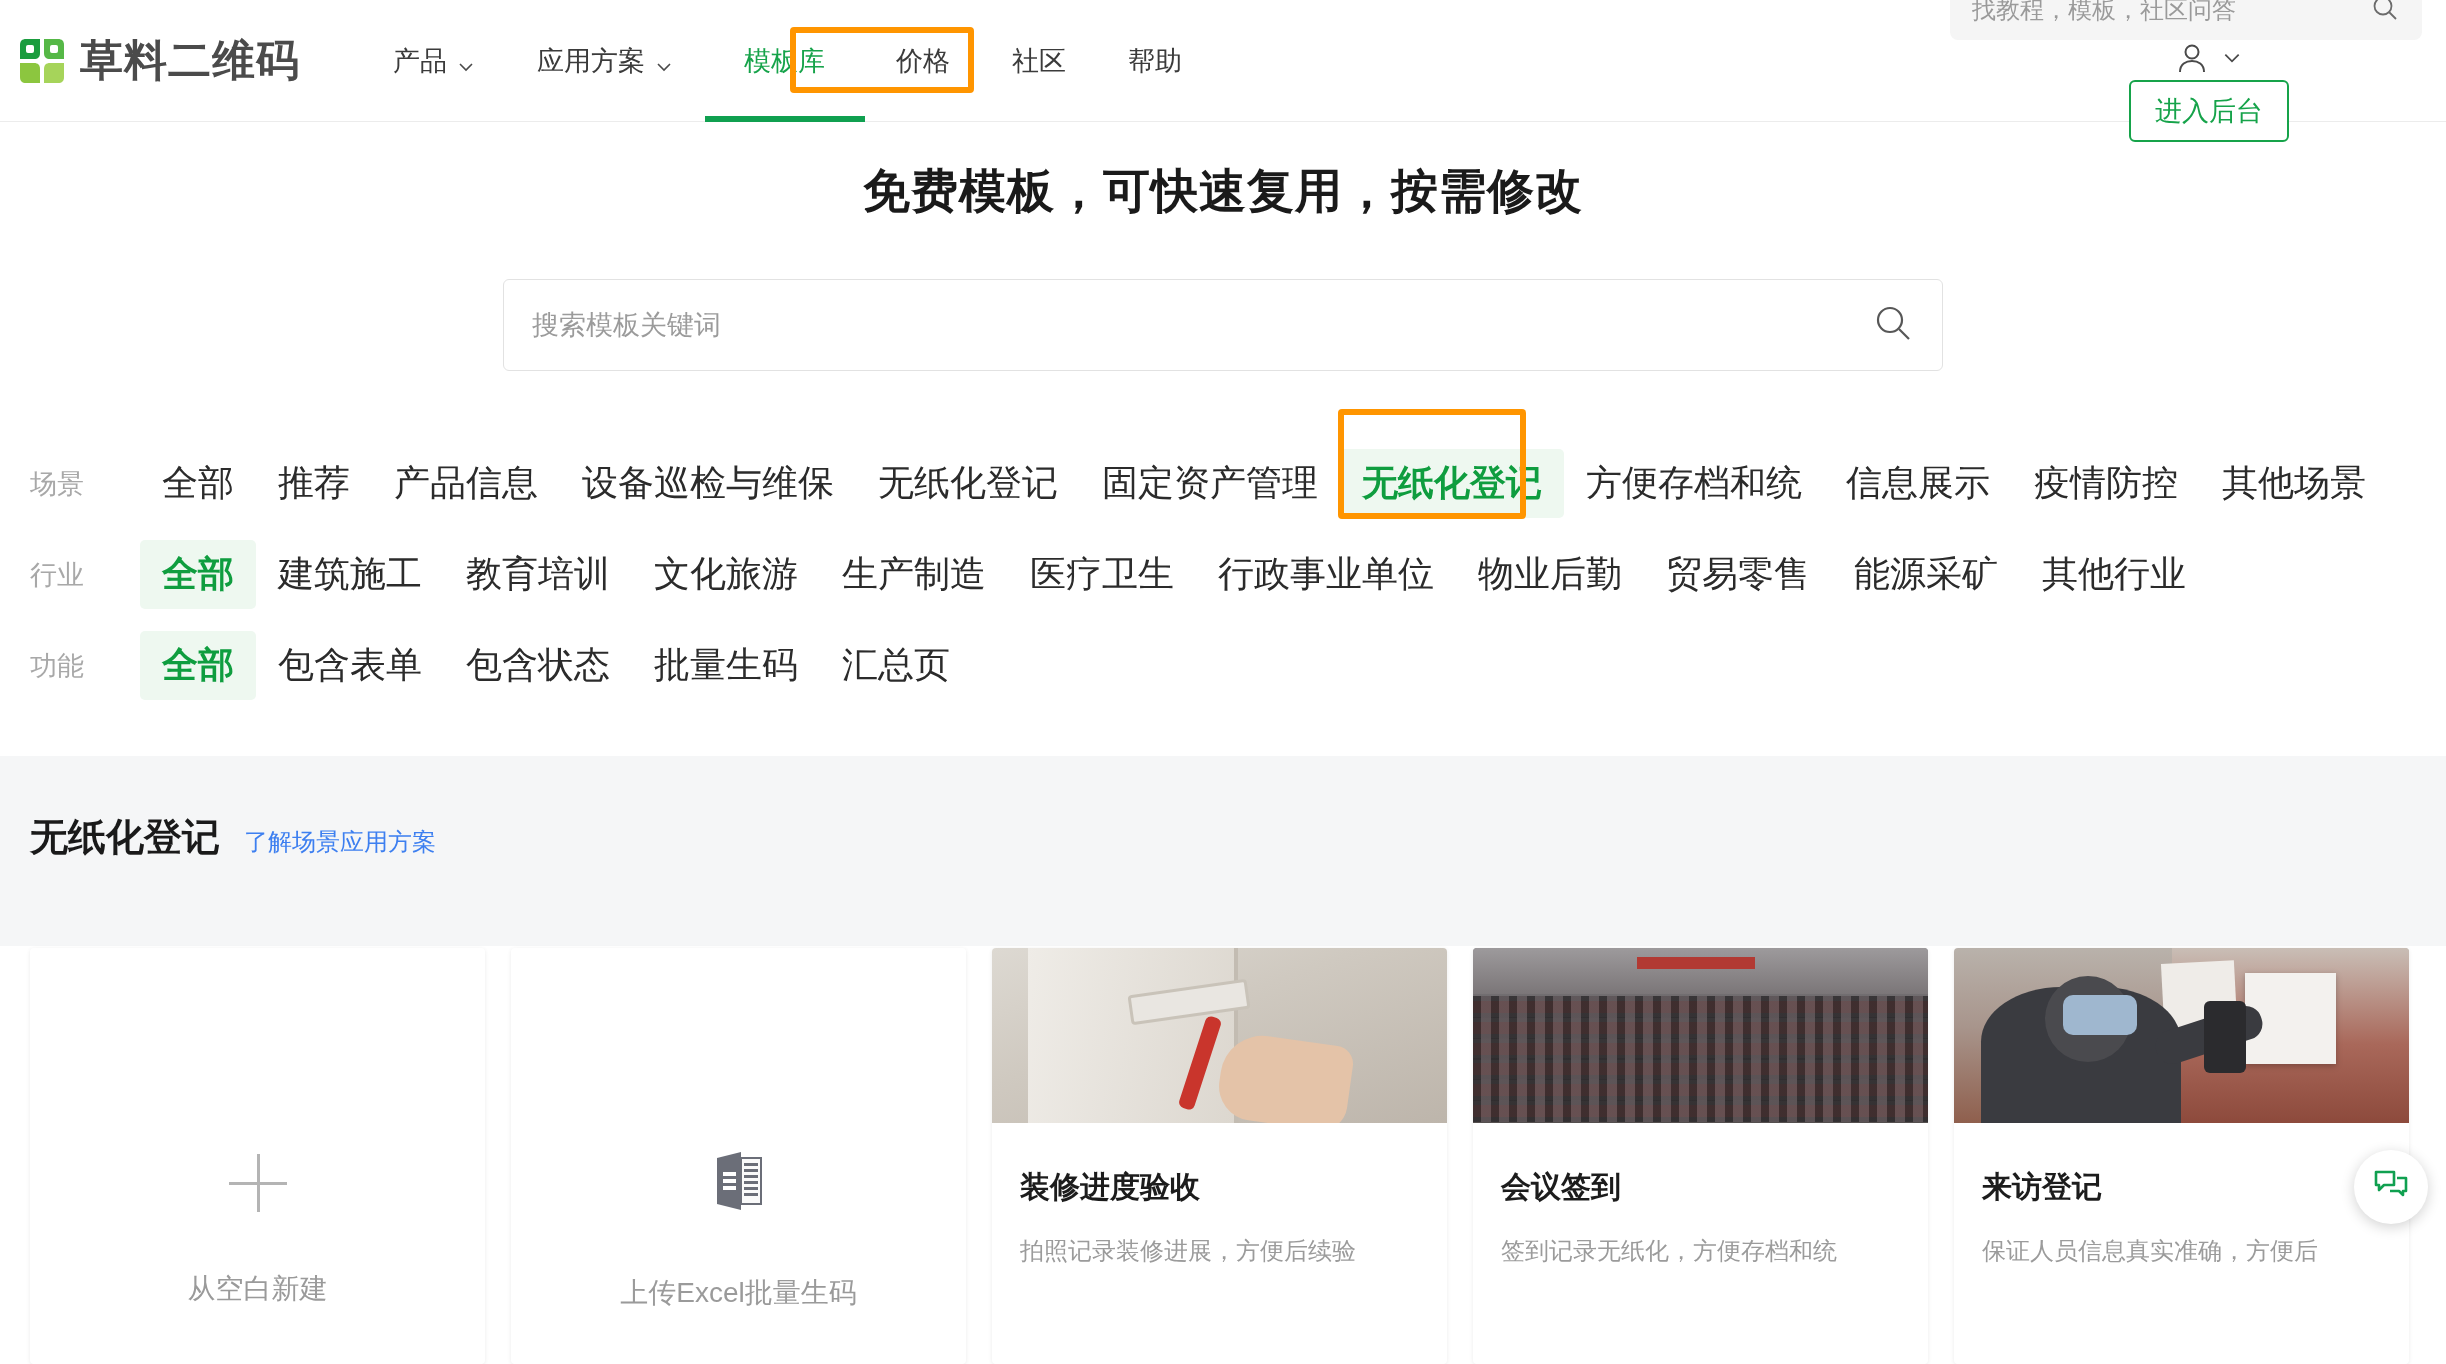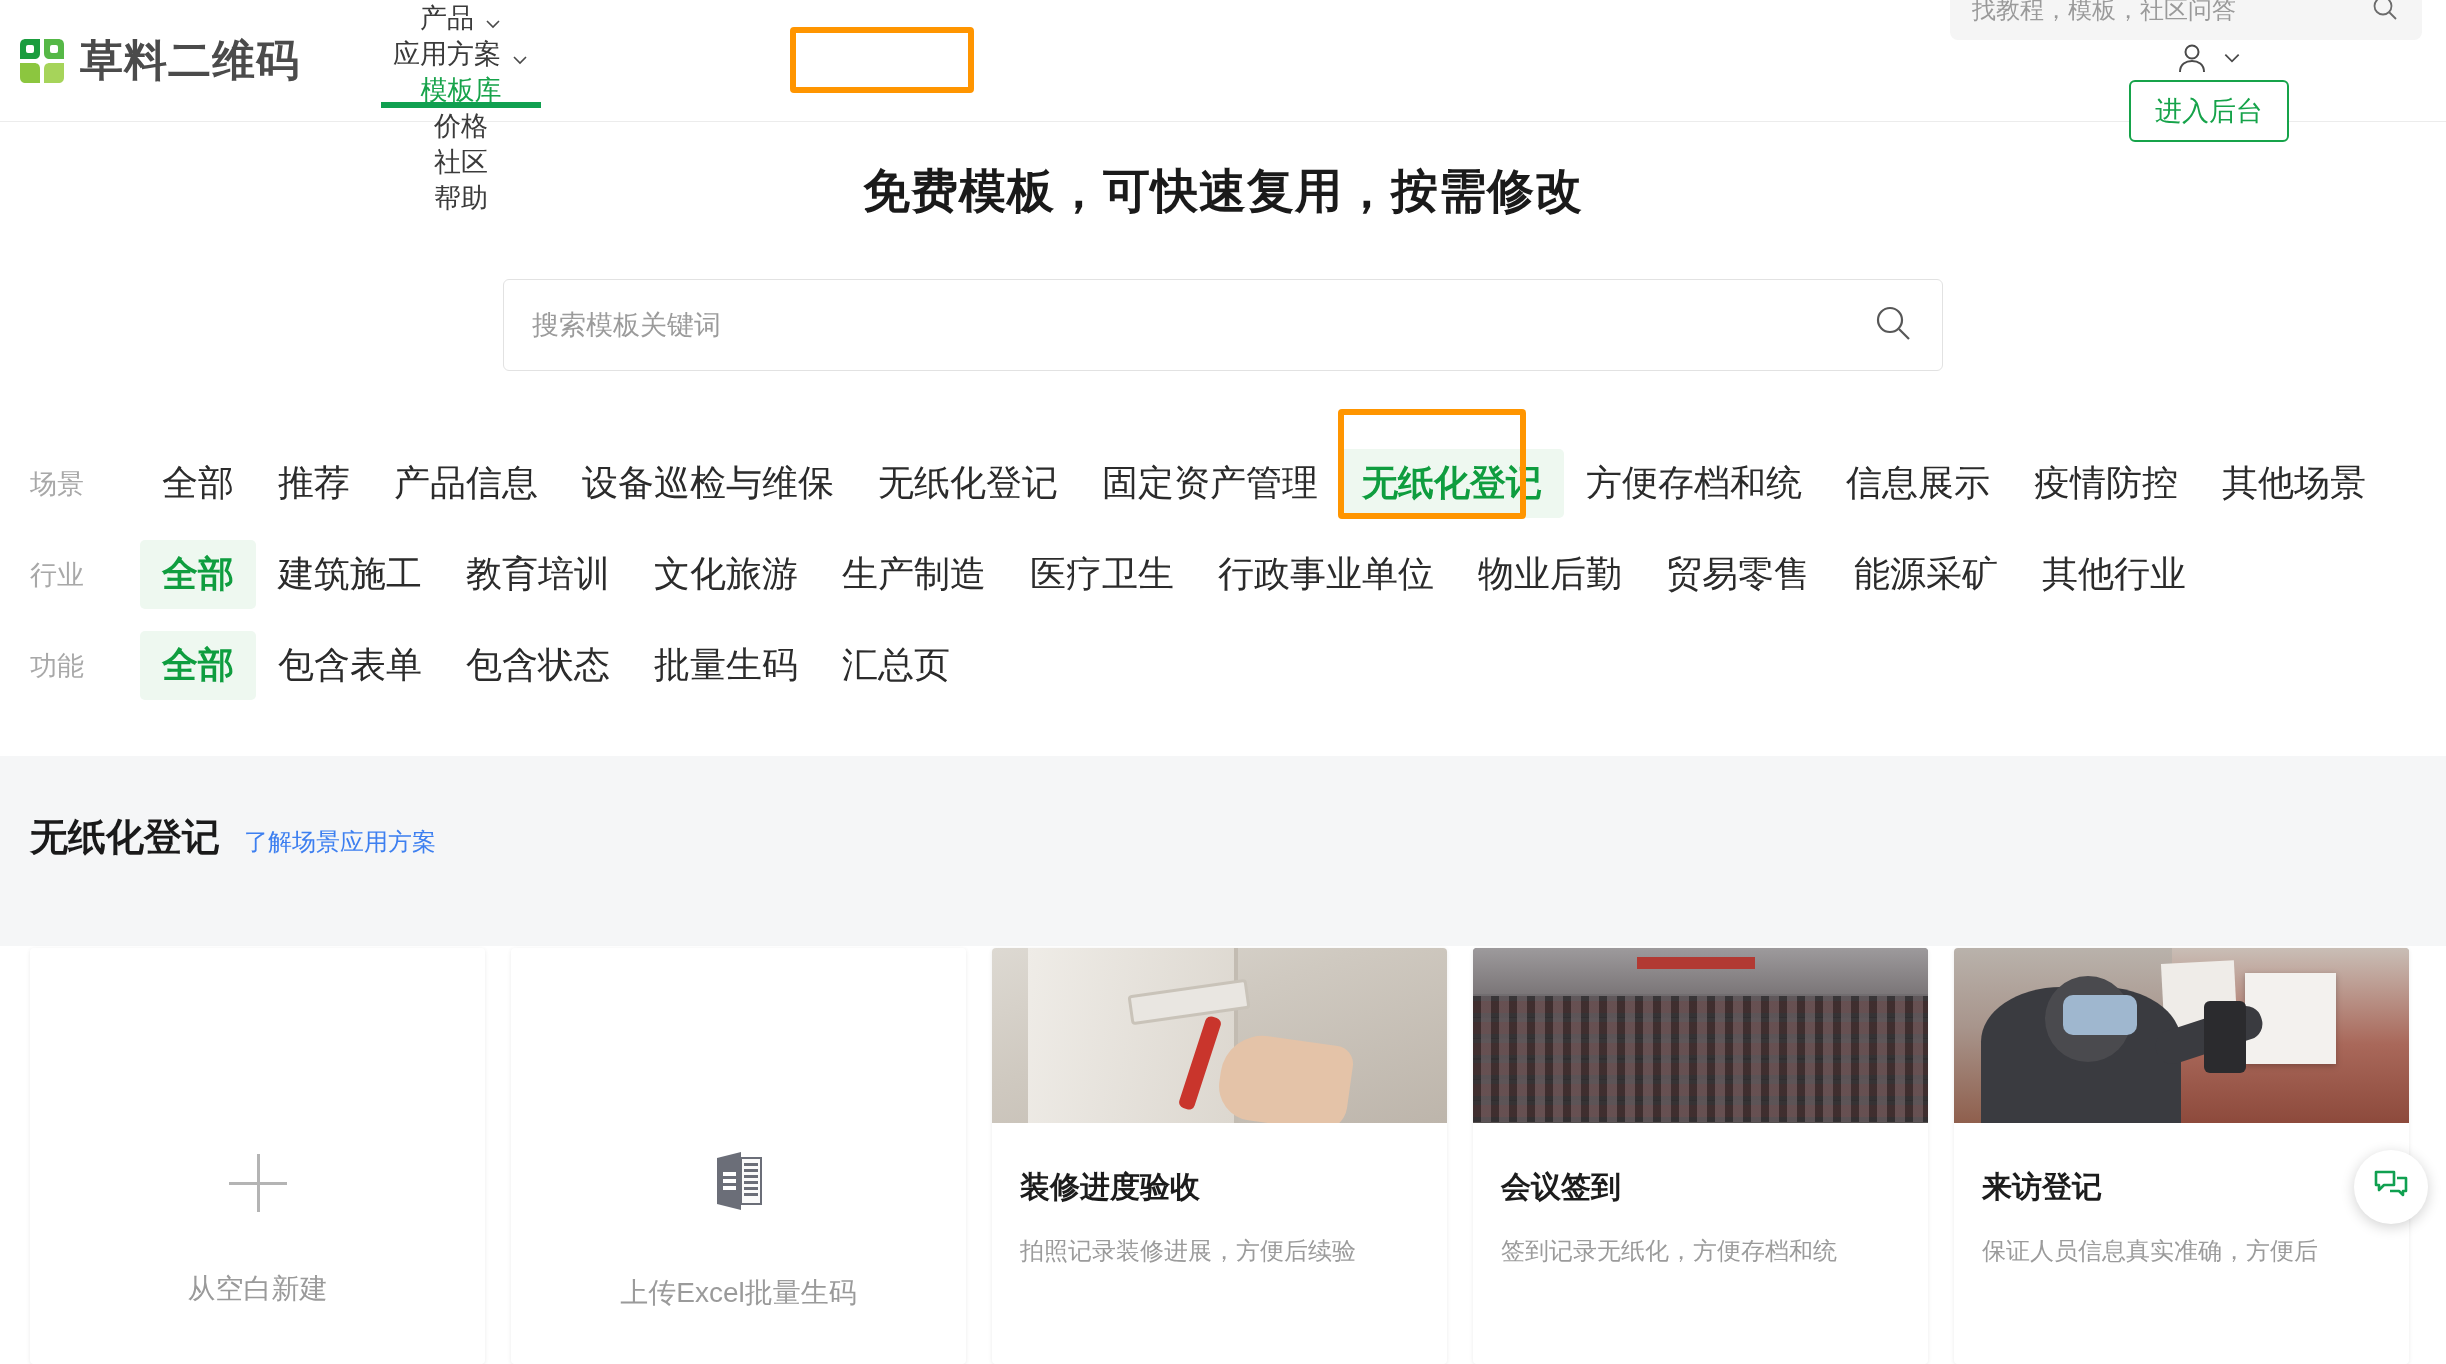--- a/index.html
+++ b/index.html
@@ -18,21 +18,21 @@
     display: flex; align-items: center;
     background: #fff;
   }
   .logo-wrap { display: flex; align-items: center; margin-left: 16px; }
   .logo-mark { position: relative; width: 52px; height: 52px; flex: none; }
   .logo-text {
     font-size: 43px; font-weight: 700; color: #4b4b4b;
     margin-left: 12px; letter-spacing: 1px; white-space: nowrap;
   }
 
-  .nav { display: flex; align-items: center; margin-left: 62px; height: 122px; flex-direction: column; }
+  .nav { display: flex; align-items: flex-start; margin-left: 62px; height: 122px; }
   .nav-item {
     position: relative; display: flex; align-items: center; gap: 10px;
     font-size: 27px; color: #3b3b3b; padding: 0 31px; height: 122px;
     white-space: nowrap; cursor: pointer;
   }
   .nav-item .chev { display:inline-block; width: 18px; height: 18px; }
   .nav-item.active { color: #16a34a; }
   .nav-item.active::after {
     content: ""; position: absolute; left: 50%; transform: translateX(-50%);
     bottom: 0; width: 160px; height: 6px; background: #10a050;

